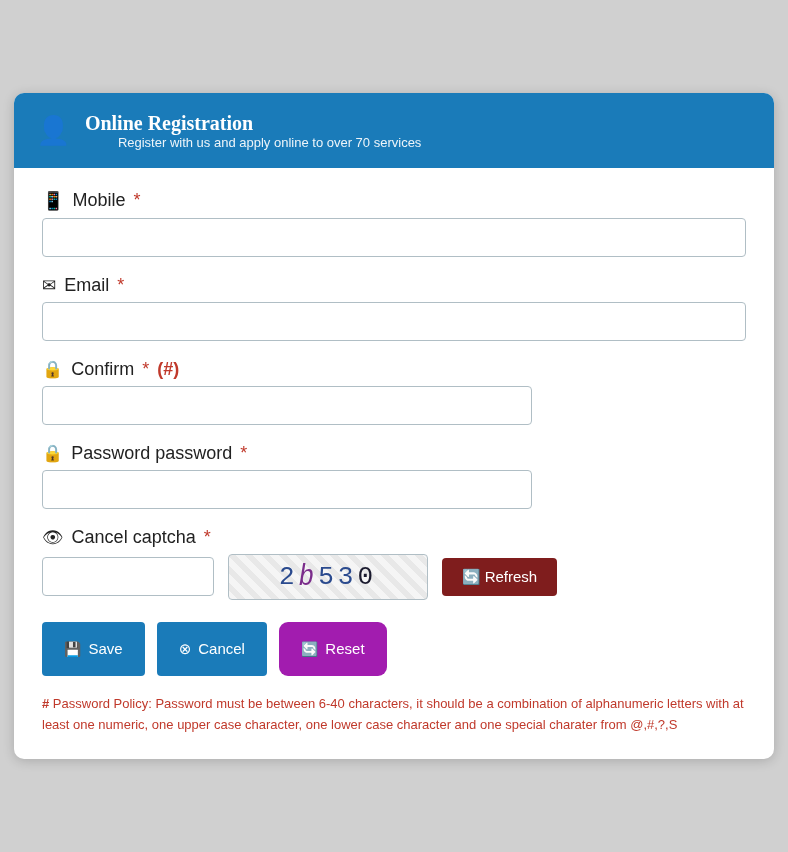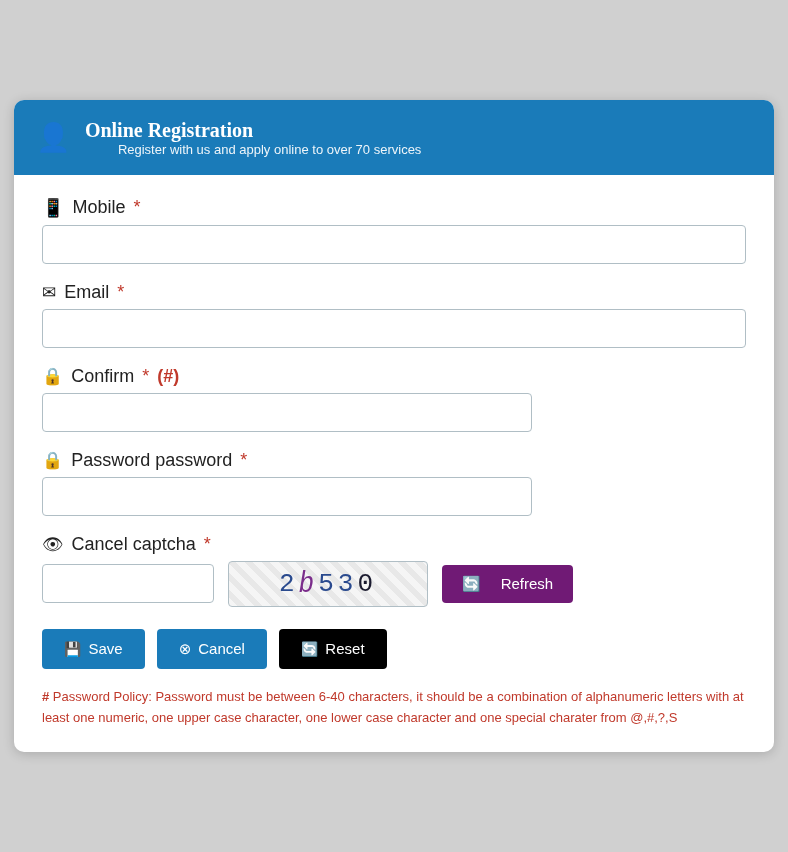--- a/index.html
+++ b/index.html
@@ -139,59 +139,59 @@
       user-select: none;
     }
 
     .captcha-image span:nth-child(1) { color: #2a4a8e; font-style: normal; }
     .captcha-image span:nth-child(2) { color: #7b2d8b; font-style: italic; transform: scaleY(1.1); display: inline-block; }
     .captcha-image span:nth-child(3) { color: #2a4a8e; font-style: normal; }
     .captcha-image span:nth-child(4) { color: #2a4a8e; font-style: normal; }
     .captcha-image span:nth-child(5) { color: #1a1a2e; font-style: normal; }
 
     .btn-refresh {
-      background: #701a75;
+      background: #7f1d1d;
       color: #fff;
       border: none;
       border-radius: 4px;
       padding: 10px 20px;
       font-size: 15px;
       cursor: pointer;
       display: flex;
       align-items: center;
-      gap: 20px;
+      gap: 4px;
       font-weight: 500;
     }
 
     .refresh-icon::before { content: "🔄"; font-size: 15px; }
 
     
     .action-row {
       display: flex;
       gap: 12px;
       margin-top: 22px;
       margin-bottom: 18px;
     }
 
     .btn {
       border: none;
       border-radius: 4px;
-      padding: 11px 22px;
+      padding: 18px 22px;
       font-size: 15px;
       cursor: pointer;
       display: flex;
       align-items: center;
       gap: 7px;
       font-weight: 500;
       color: #fff;
     }
 
     .btn-save { background: #1a7bb9; }
     .btn-cancel { background: #1a7bb9; }
-    .btn-reset { background: #000000; }
+    .btn-reset { background: #a21caf; border-radius: 9px; }
 
     .btn-icon-save::before { content: "💾"; font-size: 14px; }
     .btn-icon-cancel::before { content: "⊗"; font-size: 15px; }
     .btn-icon-reset::before { content: "🔄"; font-size: 14px; }
 
     
     .password-policy {
       font-size: 13px;
       color: #c0392b;
       line-height: 1.6;

